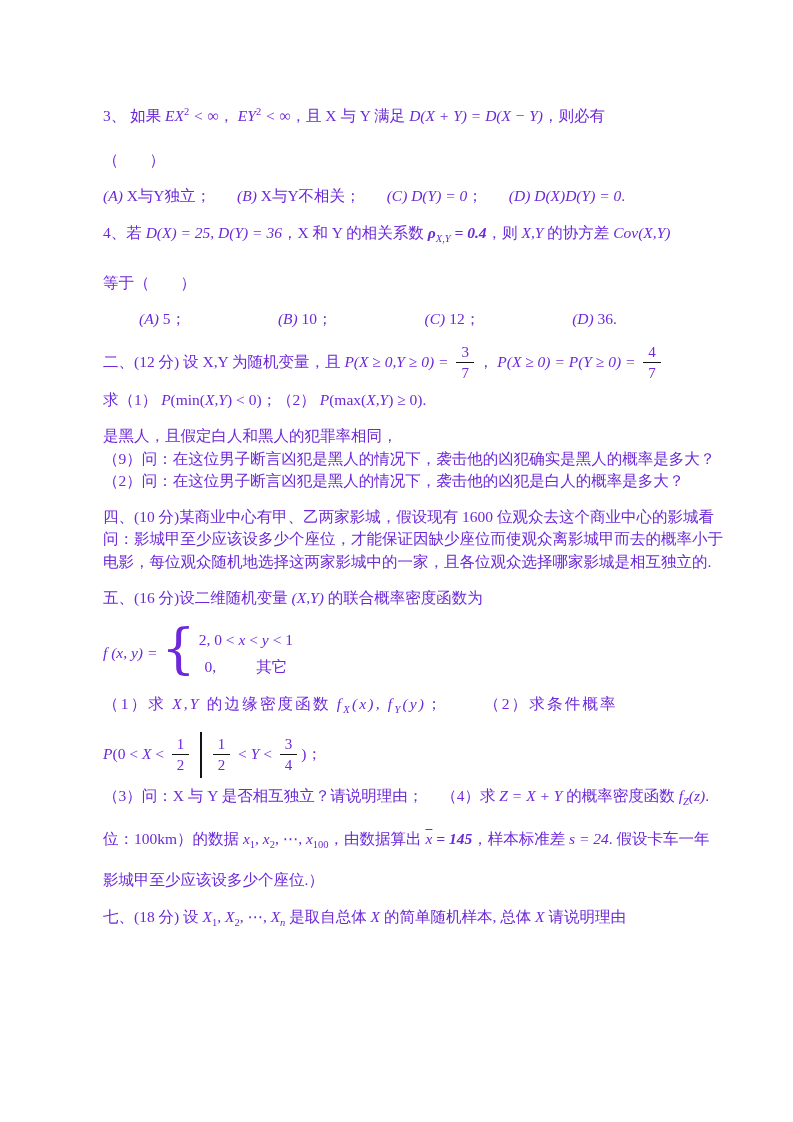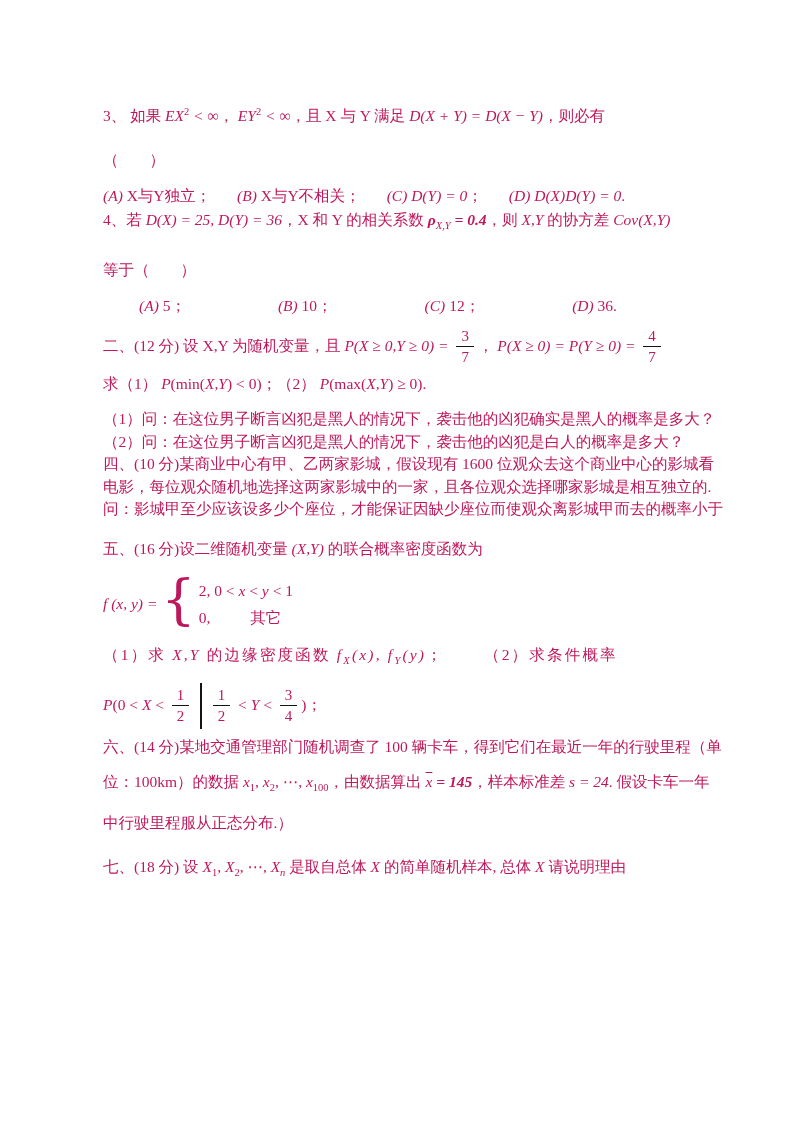--- a/index.html
+++ b/index.html
@@ -2,27 +2,27 @@
 <html><head>
 <meta charset="utf-8">
 <style>
   html,body{margin:0;padding:0;background:#ffffff;}
   .page{
     position:relative;
     width:793px;height:1122px;
     background:#ffffff;
     box-sizing:border-box;
     padding:100px 88px 0 103px;
-    color:#be185d;
+    color:#6d28d9;
     font-family:"Liberation Serif","DejaVu Serif",serif;
     font-size:15.5px;
     overflow:hidden;
   }
   .block{margin:0;}
-  .block + .block{}
+  .block + .block{margin-top:13px;}
   [data-name="block-sec2"]{margin-top:8px;}
   [data-name="block-sec3"]{margin-top:12px;}
   [data-name="block-sec5"]{margin-top:16px;}
   [data-name="block-sec7"]{margin-top:20px;}
   .line{line-height:24px;min-height:24px;white-space:nowrap;}
   .para .line{line-height:22.5px;min-height:22.5px;}
   .it{font-style:italic;}
   .bi{font-style:italic;font-weight:bold;}
   .sup{font-size:10.5px;vertical-align:6px;font-style:normal;}
   .sub{font-size:10.5px;vertical-align:-4px;font-style:normal;}
@@ -30,21 +30,21 @@
   .bar{font-style:italic;text-decoration:overline;}
   .sp{display:inline-block;height:1px;}
   .frac{display:inline-block;vertical-align:middle;text-align:center;margin:0 4px;font-size:15px;}
   .frac .n{display:block;padding:0 5px 1px;border-bottom:1.3px solid #141414;line-height:17px;}
   .frac .d{display:block;padding:1px 5px 0;line-height:18px;}
   .vbar{display:inline-block;width:1.3px;height:46px;background:#141414;vertical-align:middle;margin:0 7px;}
   .cases{display:inline-flex;align-items:center;}
   .cases .lhs{line-height:24px;}
   .cases .brace{font-size:54px;font-weight:300;line-height:50px;padding:0 3px 8px 4px;font-family:"DejaVu Serif",serif;}
   .cases .rows{display:inline-block;}
-  .cases .crow{display:block;line-height:27px;white-space:nowrap;}
+  .cases .crow{display:block;line-height:27px;white-space:nowrap;text-align:center;}
   .brkt{margin-top:20px;}
   .opts{margin-top:12px;}
   .fracline{margin:10px 0 6px;}
   .casesline{margin:14px 0 10px;}
   .stretch{letter-spacing:2.2px;}
   .loose{margin-top:11px;}
 </style>
 </head>
 <body>
 
@@ -58,43 +58,44 @@
       <div class="block" data-name="block-q4">
         <div class="line" data-name="text-line"><span>4、若 </span><span class="it">D(X) = 25, D(Y) = 36</span><span>，X 和 Y 的相关系数 </span><span class="bi">ρ</span><span class="isub">X,Y</span><span class="bi"> = 0.4</span><span>，则 </span><span class="it">X,Y</span><span> 的协方差 </span><span class="it">Cov(X,Y)</span></div>
         <div class="line brkt" data-name="text-line"><span>等于（　　）</span></div>
         <div class="line opts" data-name="text-line"><span class="sp" style="width: 36px;"></span><span class="it">(A)</span><span> 5；</span><span class="sp" style="width: 92px;"></span><span class="it">(B)</span><span> 10；</span><span class="sp" style="width: 92px;"></span><span class="it">(C)</span><span> 12；</span><span class="sp" style="width: 92px;"></span><span class="it">(D)</span><span> 36.</span></div>
       </div>
       <div class="block" data-name="block-sec2">
         <div class="line fracline" data-name="text-line"><span>二、(12 分) 设 X,Y 为随机变量，且 </span><span class="it">P(X ≥ 0,Y ≥ 0) = </span><span class="frac" data-name="fraction"><span class="n">3</span><span class="d">7</span></span><span>，  </span><span class="it">P(X ≥ 0) = P(Y ≥ 0) = </span><span class="frac" data-name="fraction"><span class="n">4</span><span class="d">7</span></span></div>
         <div class="line" data-name="text-line"><span>求（1） </span><span class="it">P</span><span>(min(</span><span class="it">X,Y</span><span>) &lt; 0)；（2） </span><span class="it">P</span><span>(max(</span><span class="it">X,Y</span><span>) ≥ 0).</span></div>
       </div>
       <div class="block para" data-name="block-sec3">
-        <div class="line" data-name="text-line"><span>（1）问：在这位男子断言凶犯是黑人的情况下，袭击他的凶犯确实是黑人的概率是多大？</span></div>
+        <div class="line" data-name="text-line"><span>是黑人，且假定白人和黑人的犯罪率相同，</span></div>
+        <div class="line" data-name="text-line"><span>（9）问：在这位男子断言凶犯是黑人的情况下，袭击他的凶犯确实是黑人的概率是多大？</span></div>
         <div class="line" data-name="text-line"><span>（2）问：在这位男子断言凶犯是黑人的情况下，袭击他的凶犯是白人的概率是多大？</span></div>
       </div>
       <div class="block para" data-name="block-sec4">
         <div class="line" data-name="text-line"><span>四、(10 分)某商业中心有甲、乙两家影城，假设现有 1600 位观众去这个商业中心的影城看</span></div>
+        <div class="line" data-name="text-line"><span>问：影城甲至少应该设多少个座位，才能保证因缺少座位而使观众离影城甲而去的概率小于</span></div>
         <div class="line" data-name="text-line"><span>电影，每位观众随机地选择这两家影城中的一家，且各位观众选择哪家影城是相互独立的.</span></div>
-        <div class="line" data-name="text-line"><span>问：影城甲至少应该设多少个座位，才能保证因缺少座位而使观众离影城甲而去的概率小于</span></div>
       </div>
       <div class="block" data-name="block-sec5">
         <div class="line" data-name="text-line"><span>五、(16 分)设二维随机变量 </span><span class="it">(X,Y)</span><span> 的联合概率密度函数为</span></div>
         <div class="line casesline" data-name="text-line"><span class="cases" data-name="piecewise-function">
             <span class="lhs"><span class="it">f (x, y) = </span></span>
             <span class="brace" data-name="left-brace">{</span>
             <span class="rows">
               <span class="crow" data-name="case-row"><span>2, 0 &lt; </span><span class="it">x</span><span> &lt; </span><span class="it">y</span><span> &lt; 1</span></span>
               <span class="crow" data-name="case-row"><span>0,</span><span class="sp" style="width: 40px;"></span><span>其它</span></span>
             </span>
           </span></div>
         <div class="line stretch" data-name="text-line"><span>（1）求 </span><span class="it">X,Y</span><span> 的边缘密度函数 </span><span class="it">f</span><span class="isub">X</span><span class="it">(x), f</span><span class="isub">Y</span><span class="it">(y)</span><span>；</span><span class="sp" style="width: 40px;"></span><span>（2）求条件概率</span></div>
         <div class="line fracline" data-name="text-line"><span class="it">P</span><span>(0 &lt; </span><span class="it">X</span><span> &lt; </span><span class="frac" data-name="fraction"><span class="n">1</span><span class="d">2</span></span><span class="vbar" data-name="conditional-bar"></span><span class="frac" data-name="fraction"><span class="n">1</span><span class="d">2</span></span><span> &lt; </span><span class="it">Y</span><span> &lt; </span><span class="frac" data-name="fraction"><span class="n">3</span><span class="d">4</span></span><span>)；</span></div>
+        <div class="line" data-name="text-line"><span>（3）问：X 与 Y 是否相互独立？请说明理由；</span><span class="sp" style="width: 18px;"></span><span>（4）求 </span><span class="it">Z = X + Y</span><span> 的概率密度函数 </span><span class="it">f</span><span class="isub">Z</span><span class="it">(z)</span><span>.</span></div>
       </div>
       <div class="block" data-name="block-sec6">
-        <div class="line" data-name="text-line"><span>六、(14 分)某地交通管理部门随机调查了 100 辆卡车，得到它们在最近一年的行驶里程（单</span></div>
         <div class="line loose" data-name="text-line"><span>位：100km）的数据 </span><span class="it">x</span><span class="sub">1</span><span class="it">, x</span><span class="sub">2</span><span>, ⋯, </span><span class="it">x</span><span class="sub">100</span><span>，由数据算出 </span><span class="bar">x</span><span class="bi"> = 145</span><span>，样本标准差 </span><span class="it">s</span><span class="it"> = 24</span><span>. 假设卡车一年</span></div>
-        <div class="line loose" data-name="text-line"><span>中行驶里程服从正态分布.）</span></div>
+        <div class="line loose" data-name="text-line"><span>影城甲至少应该设多少个座位.）</span></div>
       </div>
       <div class="block" data-name="block-sec7">
         <div class="line" data-name="text-line"><span>七、(18 分) 设 </span><span class="it">X</span><span class="sub">1</span><span class="it">, X</span><span class="sub">2</span><span>, ⋯, </span><span class="it">X</span><span class="isub">n</span><span> 是取自总体 </span><span class="it">X</span><span> 的简单随机样本, 总体 </span><span class="it">X</span><span> 请说明理由</span></div>
       </div>
     </div>
 </div>
 
 </body></html>

